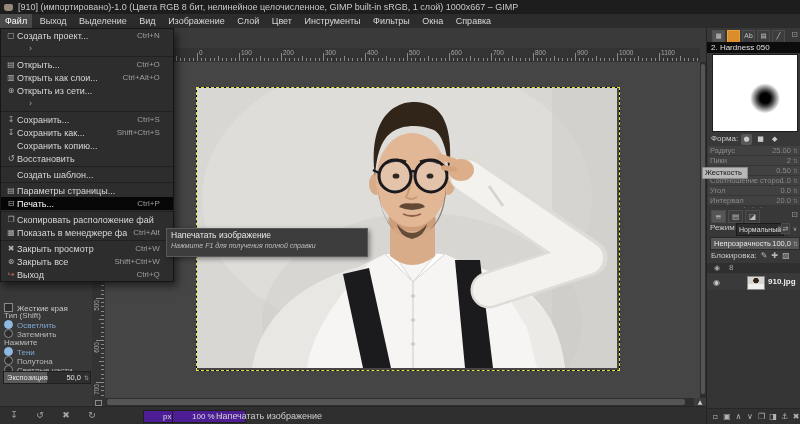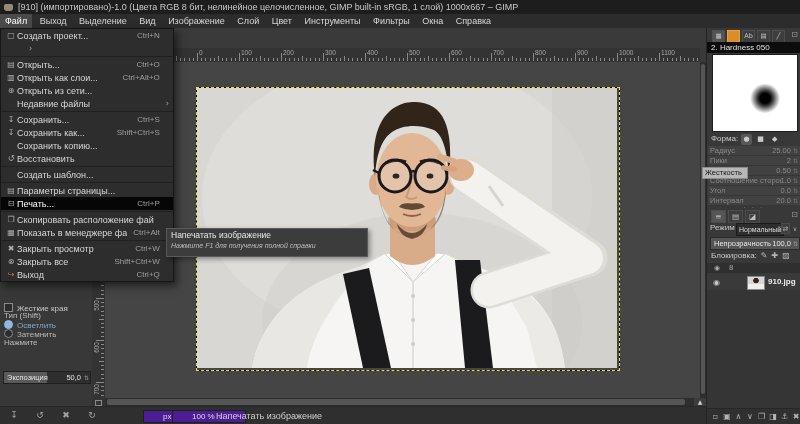--- a/index.html
+++ b/index.html
@@ -200,20 +200,34 @@
 
         <div class="opt">
           <span class="radio on"></span><span class="lbl sel">Осветлить</span>
         </div>
 
         <div class="opt">
           <span class="radio"></span><span class="lbl">Затемнить</span>
         </div>
       </div>
     <div class="lp-row lp-head" style="top:310px;">Нажмите</div>
+    <div class="lp-row opt-list" style="top:319px;">
+
+        <div class="opt">
+          <span class="radio on"></span><span class="lbl sel">Тени</span>
+        </div>
+
+        <div class="opt">
+          <span class="radio"></span><span class="lbl">Полутона</span>
+        </div>
+
+        <div class="opt">
+          <span class="radio"></span><span class="lbl">Светлые части</span>
+        </div>
+      </div>
     <div class="exp" style="top:343px;">
       <div class="exp-fill"></div>
       <span class="exp-label">Экспозиция</span>
       <span class="exp-val">50,0</span>
       <span class="spin g">⇅</span>
     </div>
   </div>
 
   <div class="abs h-ruler">
       <div class="ht" style="left: 12.6px; height: 3px;"></div>
@@ -707,21 +721,20 @@
 
       <div class="mi">
         <span class="mi-ico g">⊕</span>
         <span class="mi-label">Открыть из сети...</span>
         <span class="mi-sc"></span>
         <span class="mi-sub g" style="visibility: hidden;">›</span>
       </div>
 
       <div class="mi">
         <span class="mi-ico g"></span>
-        <span class="mi-label">Недавние файлы</span>
         <span class="mi-sc"></span>
         <span class="mi-sub g">›</span>
       </div>
 
       <div class="mi sep">
         
         
         
         
       </div>

